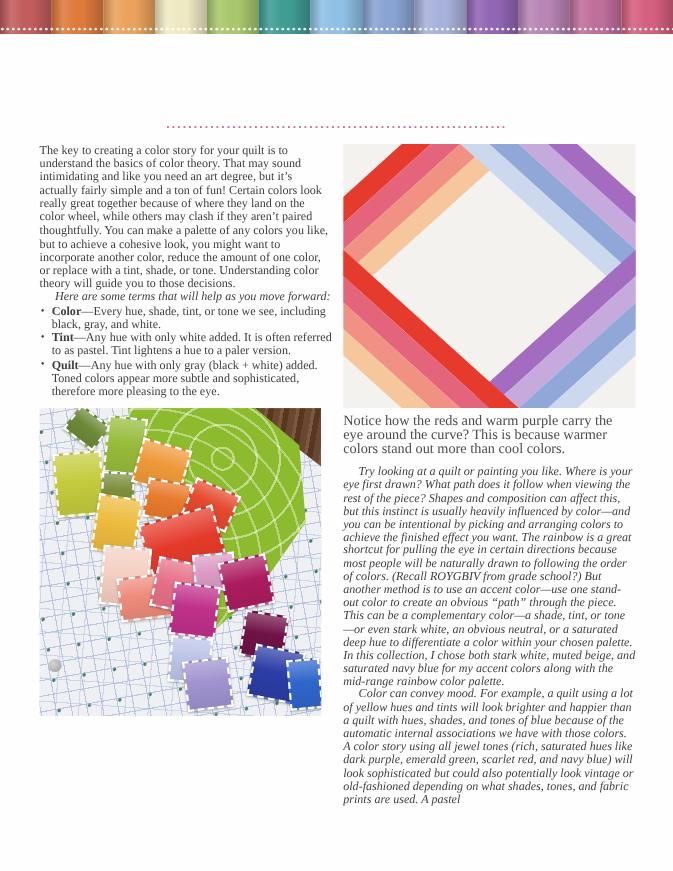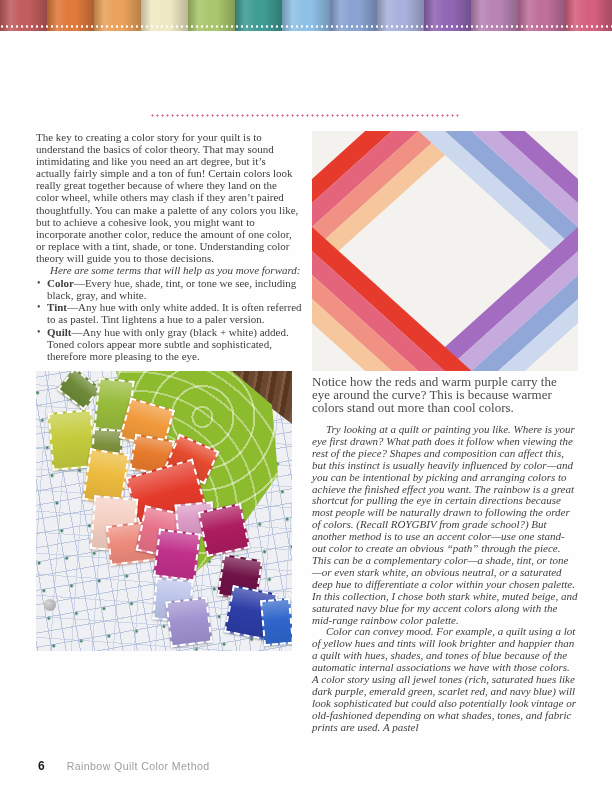--- a/index.html
+++ b/index.html
@@ -168,17 +168,14 @@
     </svg>
 
     <div class="caption">Notice how the reds and warm purple carry the eye around the curve? This is because warmer colors stand out more than cool colors.</div>
 
     <div class="body-text">
       <p class="indent">Try looking at a quilt or painting you like. Where is your eye first drawn? What path does it follow when viewing the rest of the piece? Shapes and composition can affect this, but this instinct is usually heavily influenced by color—and you can be intentional by picking and arranging colors to achieve the finished effect you want. The rainbow is a great shortcut for pulling the eye in certain directions because most people will be naturally drawn to following the order of colors. (Recall ROYGBIV from grade school?) But another method is to use an accent color—use one stand-out color to create an obvious “path” through the piece. This can be a complementary color—a shade, tint, or tone—or even stark white, an obvious neutral, or a saturated deep hue to differentiate a color within your chosen palette. In this collection, I chose both stark white, muted beige, and saturated navy blue for my accent colors along with the mid-range rainbow color palette.</p>
       <p class="indent">Color can convey mood. For example, a quilt using a lot of yellow hues and tints will look brighter and happier than a quilt with hues, shades, and tones of blue because of the automatic internal associations we have with those colors. A color story using all jewel tones (rich, saturated hues like dark purple, emerald green, scarlet red, and navy blue) will look sophisticated but could also potentially look vintage or old-fashioned depending on what shades, tones, and fabric prints are used. A pastel</p>
     </div>
   </div>
 
-  <div class="footer">
-    <span class="pagenum">6</span><span class="booktitle">Rainbow Quilt Color Method</span>
-  </div>
 
 </div>
 
 </body></html>

